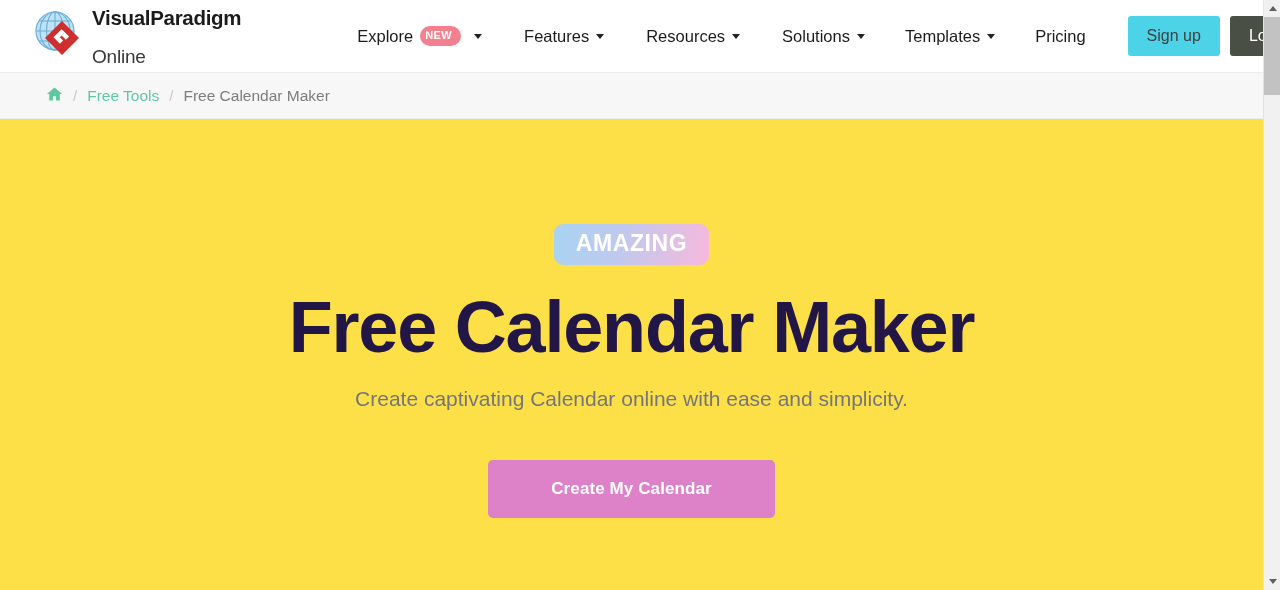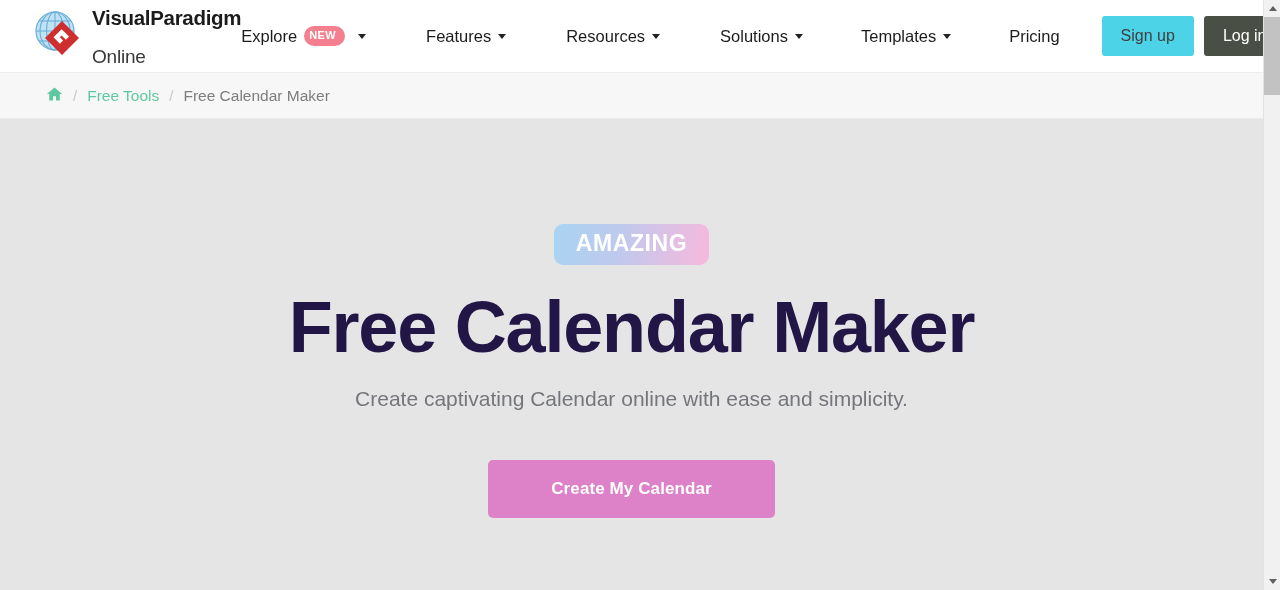--- a/index.html
+++ b/index.html
@@ -65,21 +65,22 @@
     font-size: 19px;
     font-weight: 400;
     color: #3a3a3a;
     letter-spacing: -0.2px;
     margin-top: 19px;
   }
 
   .nav-links {
     display: flex;
     align-items: center;
-    gap: 18px;
+    margin-left: 116px;
+    gap: 0;
     flex: 1 1 auto;
   }
 
   .nav-item {
     display: flex;
     align-items: center;
     gap: 7px;
     font-size: 16.5px;
     color: #1c1c1c;
     text-decoration: none;
@@ -175,21 +176,21 @@
 
   .crumb-current {
     color: #7d7d7d;
     font-size: 15.5px;
   }
 
   
   .hero {
     position: relative;
     height: 471px;
-    background: #e5e5e5;
+    background: #fde047;
     overflow: hidden;
     text-align: center;
   }
 
   .hero-inner {
     position: relative;
     z-index: 5;
     padding-top: 105px;
   }
 

